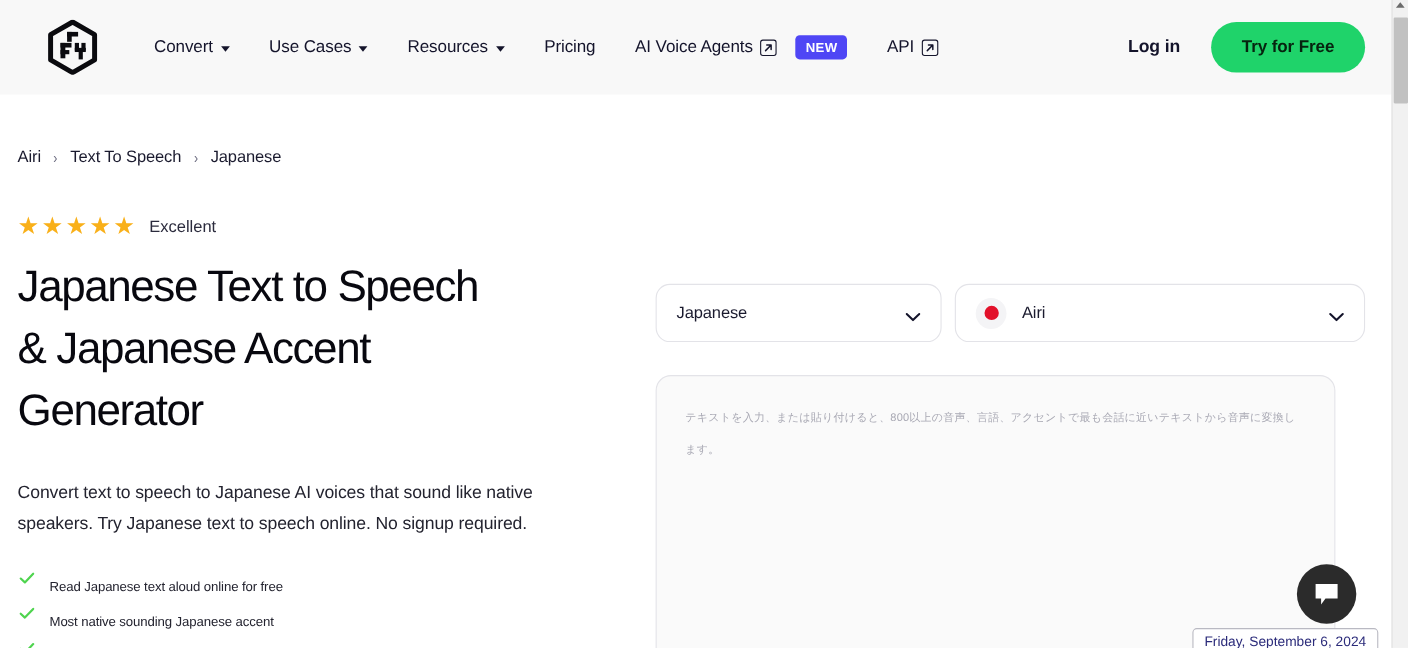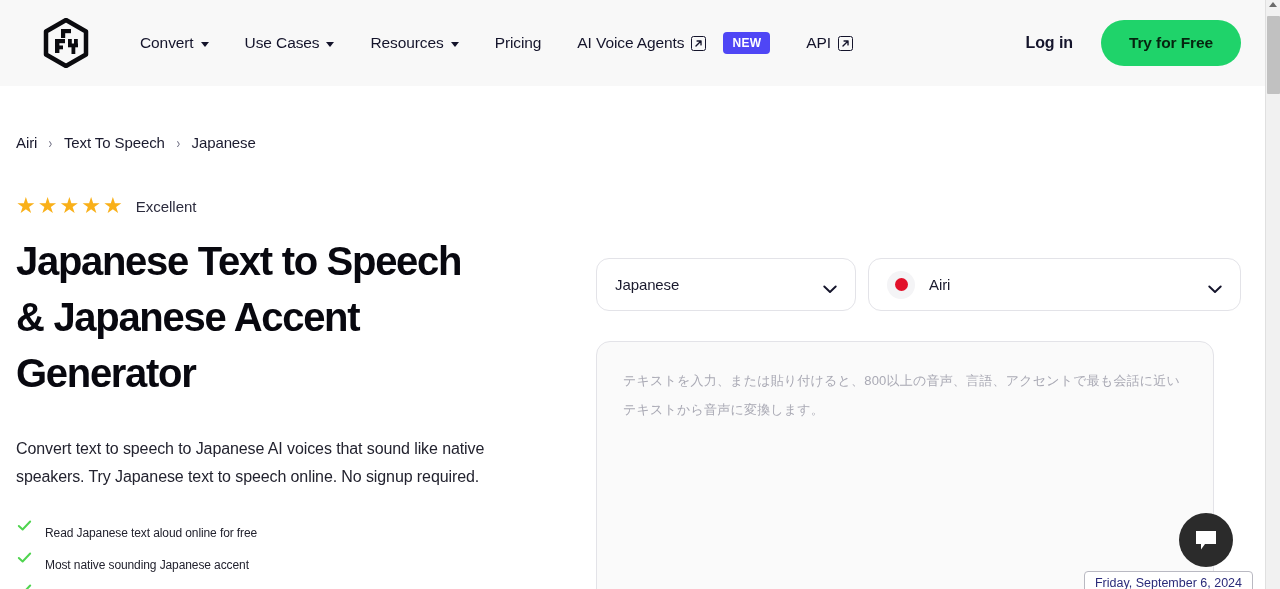--- a/index.html
+++ b/index.html
@@ -141,21 +141,21 @@
   }
   .star { color: #f9b019; font-size: 22px; line-height: 1; letter-spacing: -1px;}
   .rating-label {
     font-size: 15px;
     color: #2b2b3d;
     margin-left: 11px;
   }
   h1.title {
     font-size: 40px;
     line-height: 56px;
-    font-weight: 700;
+    font-weight: 400;
     letter-spacing: -1.3px;
     color: #08080f;
     margin-bottom: 34px;
     max-width: 500px;
   }
   .lede {
     font-size: 16px;
     line-height: 28px;
     color: #23232f;
     max-width: 520px;
@@ -226,21 +226,21 @@
   .editor {
     position: relative;
     width: 618px;
     height: 305px;
     background: #fafafa;
     border: 1px solid #e3e3e8;
     border-radius: 14px;
     padding: 24px 26px;
   }
   .placeholder {
-    font-size: 13px;
+    font-size: 10px;
     line-height: 29px;
     color: #a9a9b4;
     letter-spacing: 0.2px;
   }
   .resize-handle {
     position: absolute;
     right: 8px; bottom: 60px;
     width: 12px; height: 12px;
   }
 

